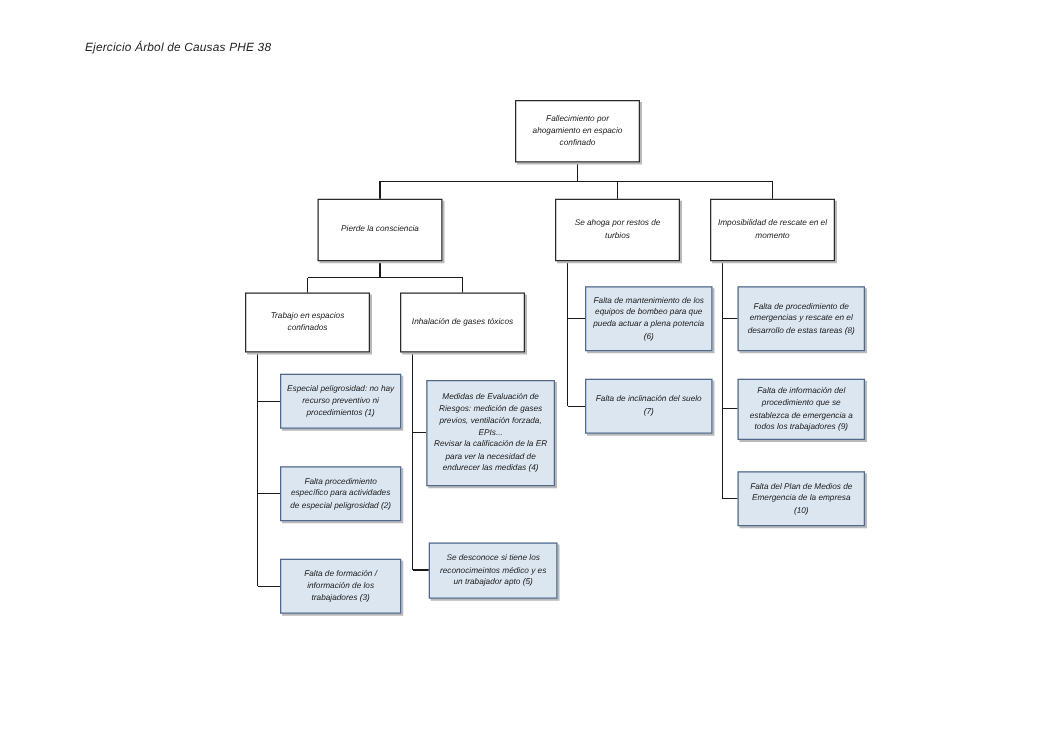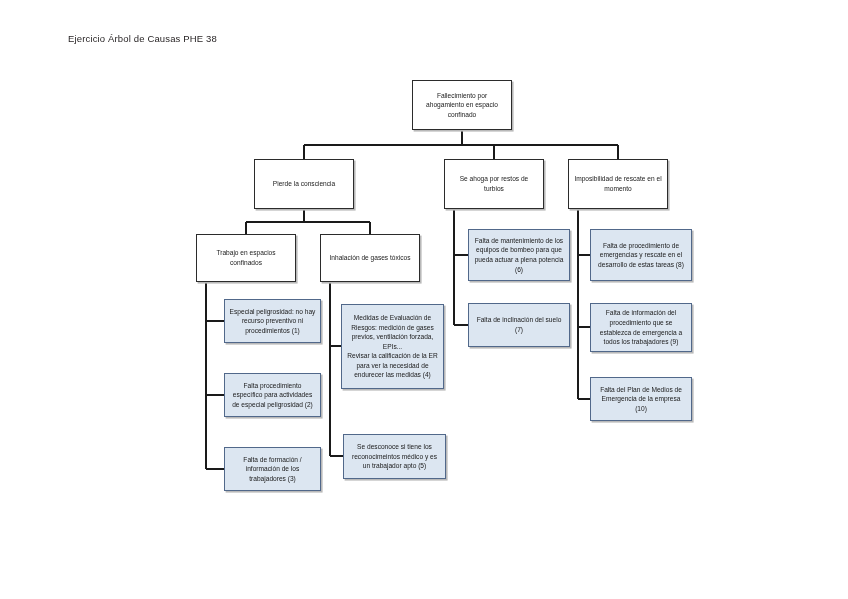--- a/index.html
+++ b/index.html
@@ -3,21 +3,21 @@
 <meta charset="utf-8">
 <style>
   html,body{margin:0;padding:0;}
   body{
     width:848px;height:599px;
     background:#ffffff;
     font-family:"Liberation Sans", sans-serif;
     position:relative;
     overflow:hidden;
   }
-  #page{position:absolute;left:0;top:0;width:848px;height:599px;}
+  #page{position:absolute;left:0;top:0;width:848px;height:599px;font-style:italic;}
 
   .doc-title{
     position:absolute;
     left:68px; top:33px;
     font-size:9.5px;
     color:#231f20;
     letter-spacing:.15px;
     white-space:nowrap;
   }
 

